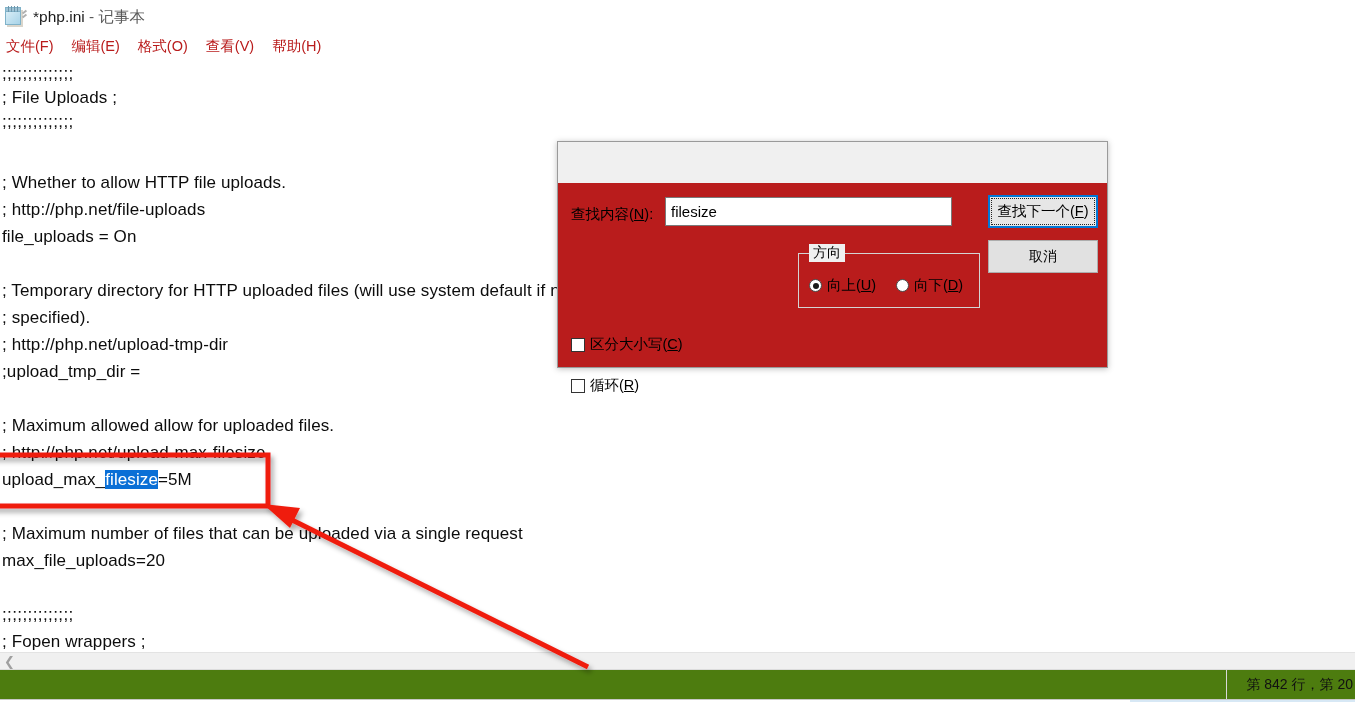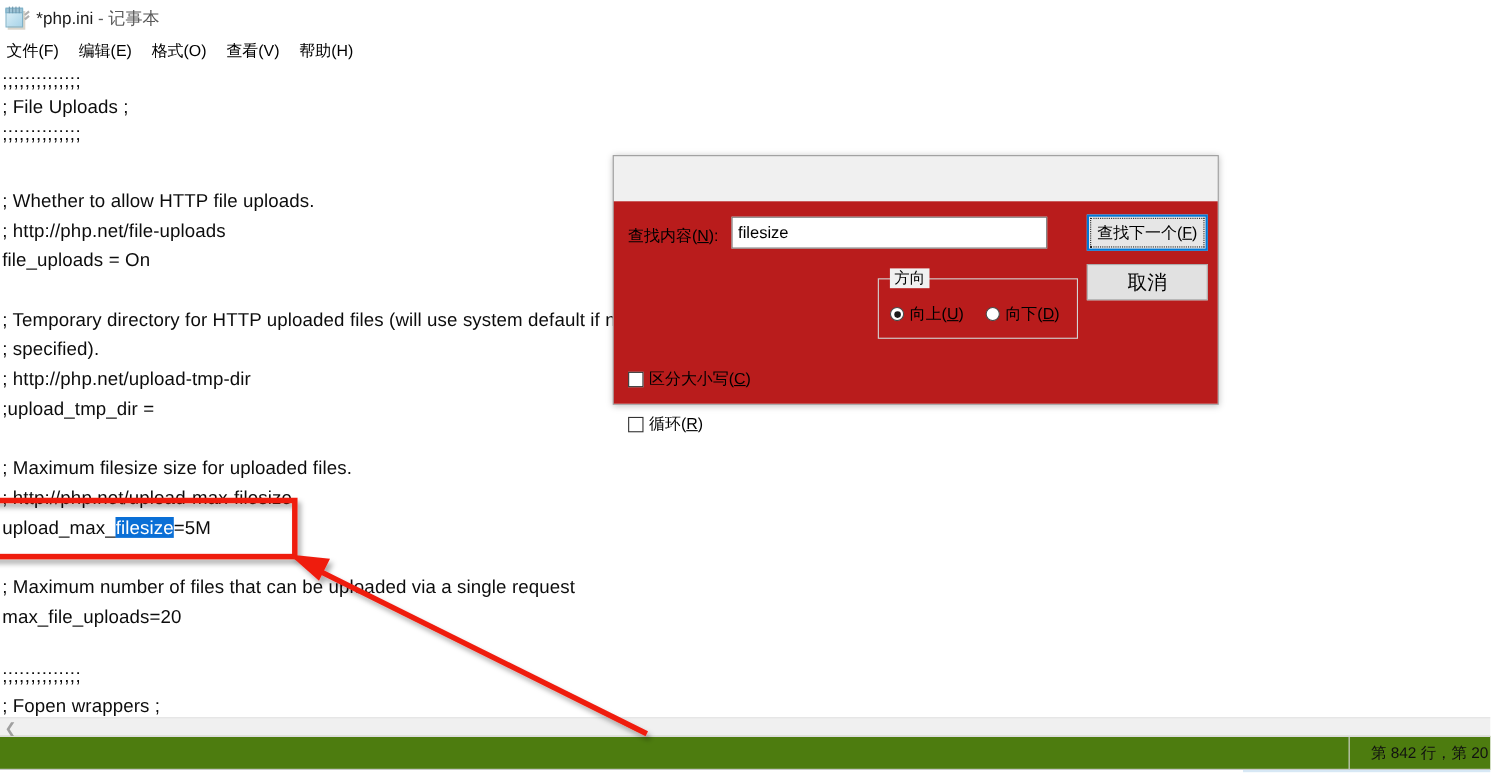--- a/index.html
+++ b/index.html
@@ -56,21 +56,21 @@
   }
   #window-title .dim{color:#5a5a5a;}
 
   
   #menu-bar{
     position:absolute;left:0;top:34px;width:1355px;height:25px;
     background:#ffffff;display:flex;align-items:center;
     padding-left:6px;box-sizing:border-box;
   }
   .menu-item{
-    font-size:14.5px;color:#000000;margin-right:18px;white-space:nowrap;
+    font-size:14.5px;color:#b91c1c;margin-right:18px;white-space:nowrap;
     cursor:default;
   }
 
   
   #text-area{
     position:absolute;left:0;top:60px;width:1355px;height:592px;
     background:#ffffff;overflow:hidden;
   }
   .text-line{
     position:absolute;left:2px;
@@ -159,21 +159,21 @@
     font-size:14.5px;color:#000;white-space:nowrap;cursor:default;
   }
   #find-next-btn .focusring{
     position:absolute;left:1px;top:1px;right:1px;bottom:1px;
     border:1px dotted #222;
   }
   #cancel-btn{
     position:absolute;left:430px;top:57px;width:110px;height:33px;
     background:#e1e1e1;border:1px solid #adadad;box-sizing:border-box;
     display:flex;align-items:center;justify-content:center;
-    font-size:18px;color:#000;white-space:nowrap;cursor:default;
+    font-size:14px;color:#000;white-space:nowrap;cursor:default;
   }
   #direction-group{
     position:absolute;left:240px;top:70px;width:182px;height:55px;
     border:1px solid #d4d4d4;box-sizing:border-box;
   }
   #direction-legend{
     position:absolute;left:10px;top:-10px;background:#f0f0f0;padding:0 4px;
     font-size:14px;color:#000;white-space:nowrap;
   }
   .radio-row{
@@ -241,21 +241,21 @@
 
     <div class="text-line" style="top:113px">; Whether to allow HTTP file uploads.</div>
     <div class="text-line" style="top:140px">; http://php.net/file-uploads</div>
     <div class="text-line" style="top:167px">file_uploads = On</div>
 
     <div class="text-line" style="top:221px">; Temporary directory for HTTP uploaded files (will use system default if not</div>
     <div class="text-line" style="top:248px">; specified).</div>
     <div class="text-line" style="top:275px">; http://php.net/upload-tmp-dir</div>
     <div class="text-line" style="top:302px">;upload_tmp_dir =</div>
 
-    <div class="text-line" style="top:356px">; Maximum filesize size for uploaded files.</div>
+    <div class="text-line" style="top:356px">; Maximum allowed allow for uploaded files.</div>
     <div class="text-line" style="top:383px">; http://php.net/upload-max-filesize</div>
 
     <div class="text-line" style="top:410px"><span>upload_max_</span><span class="sel">filesize</span><span>=5M</span></div>
 
     <div class="text-line" style="top:464px">; Maximum number of files that can be uploaded via a single request</div>
     <div class="text-line" style="top:491px">max_file_uploads=20</div>
 
     <div class="text-line semis" style="top:545px">;;;;;;;;;;;;;;</div>
     <div class="text-line" style="top:572px">; Fopen wrappers ;</div>
   </div>

